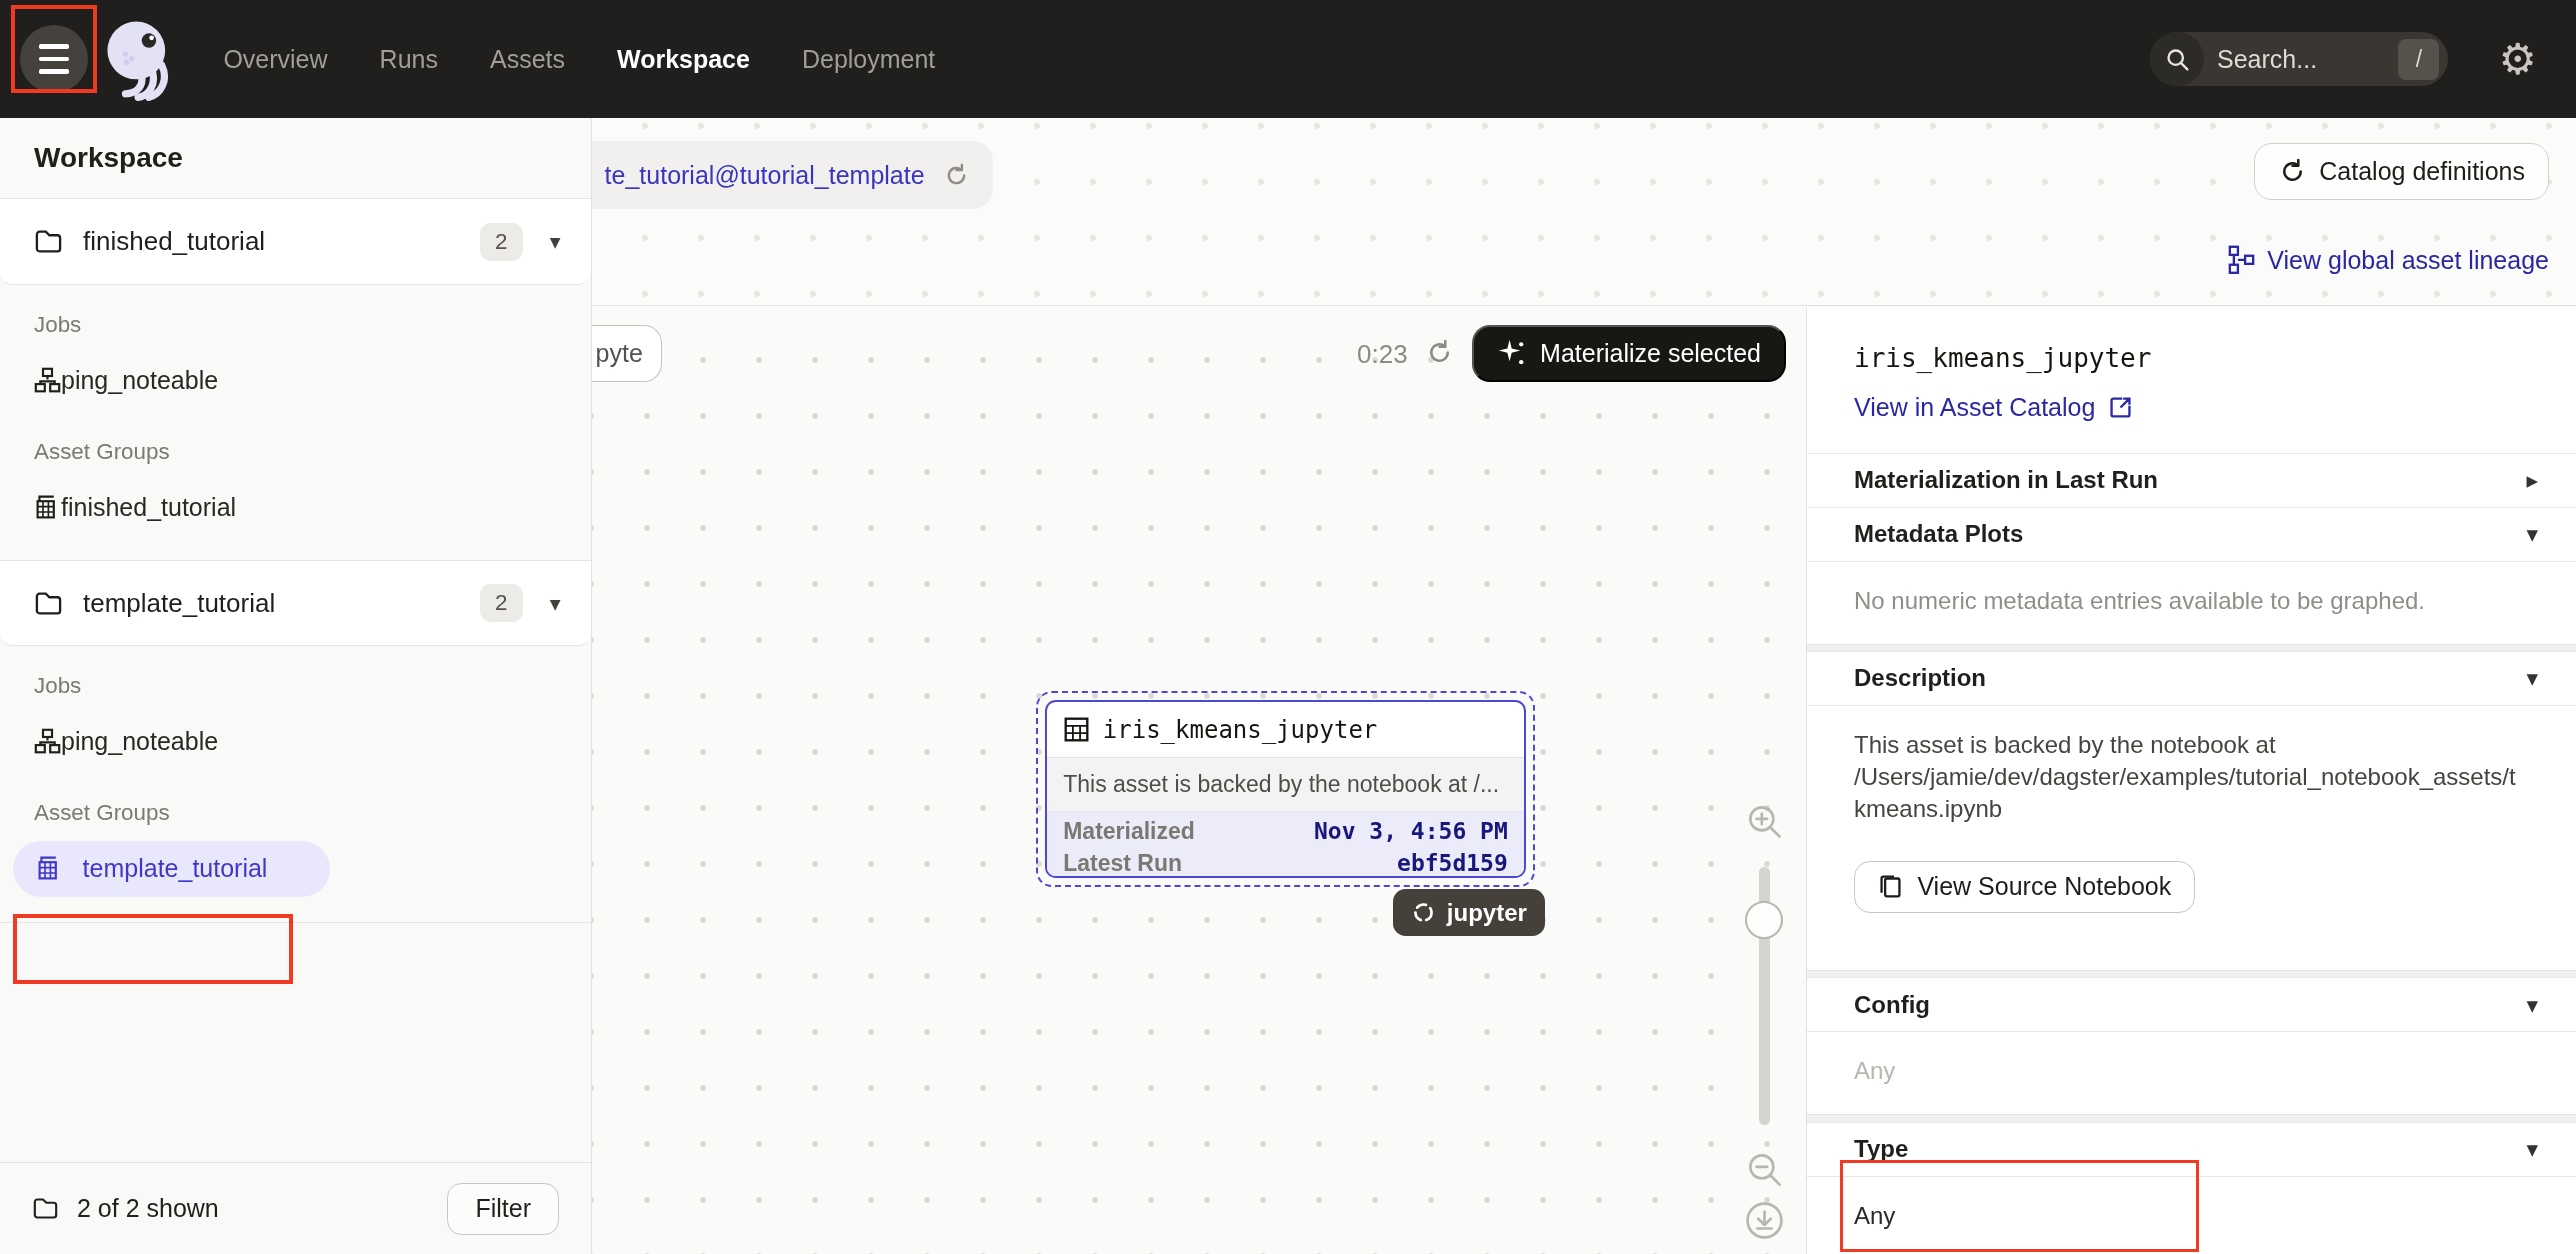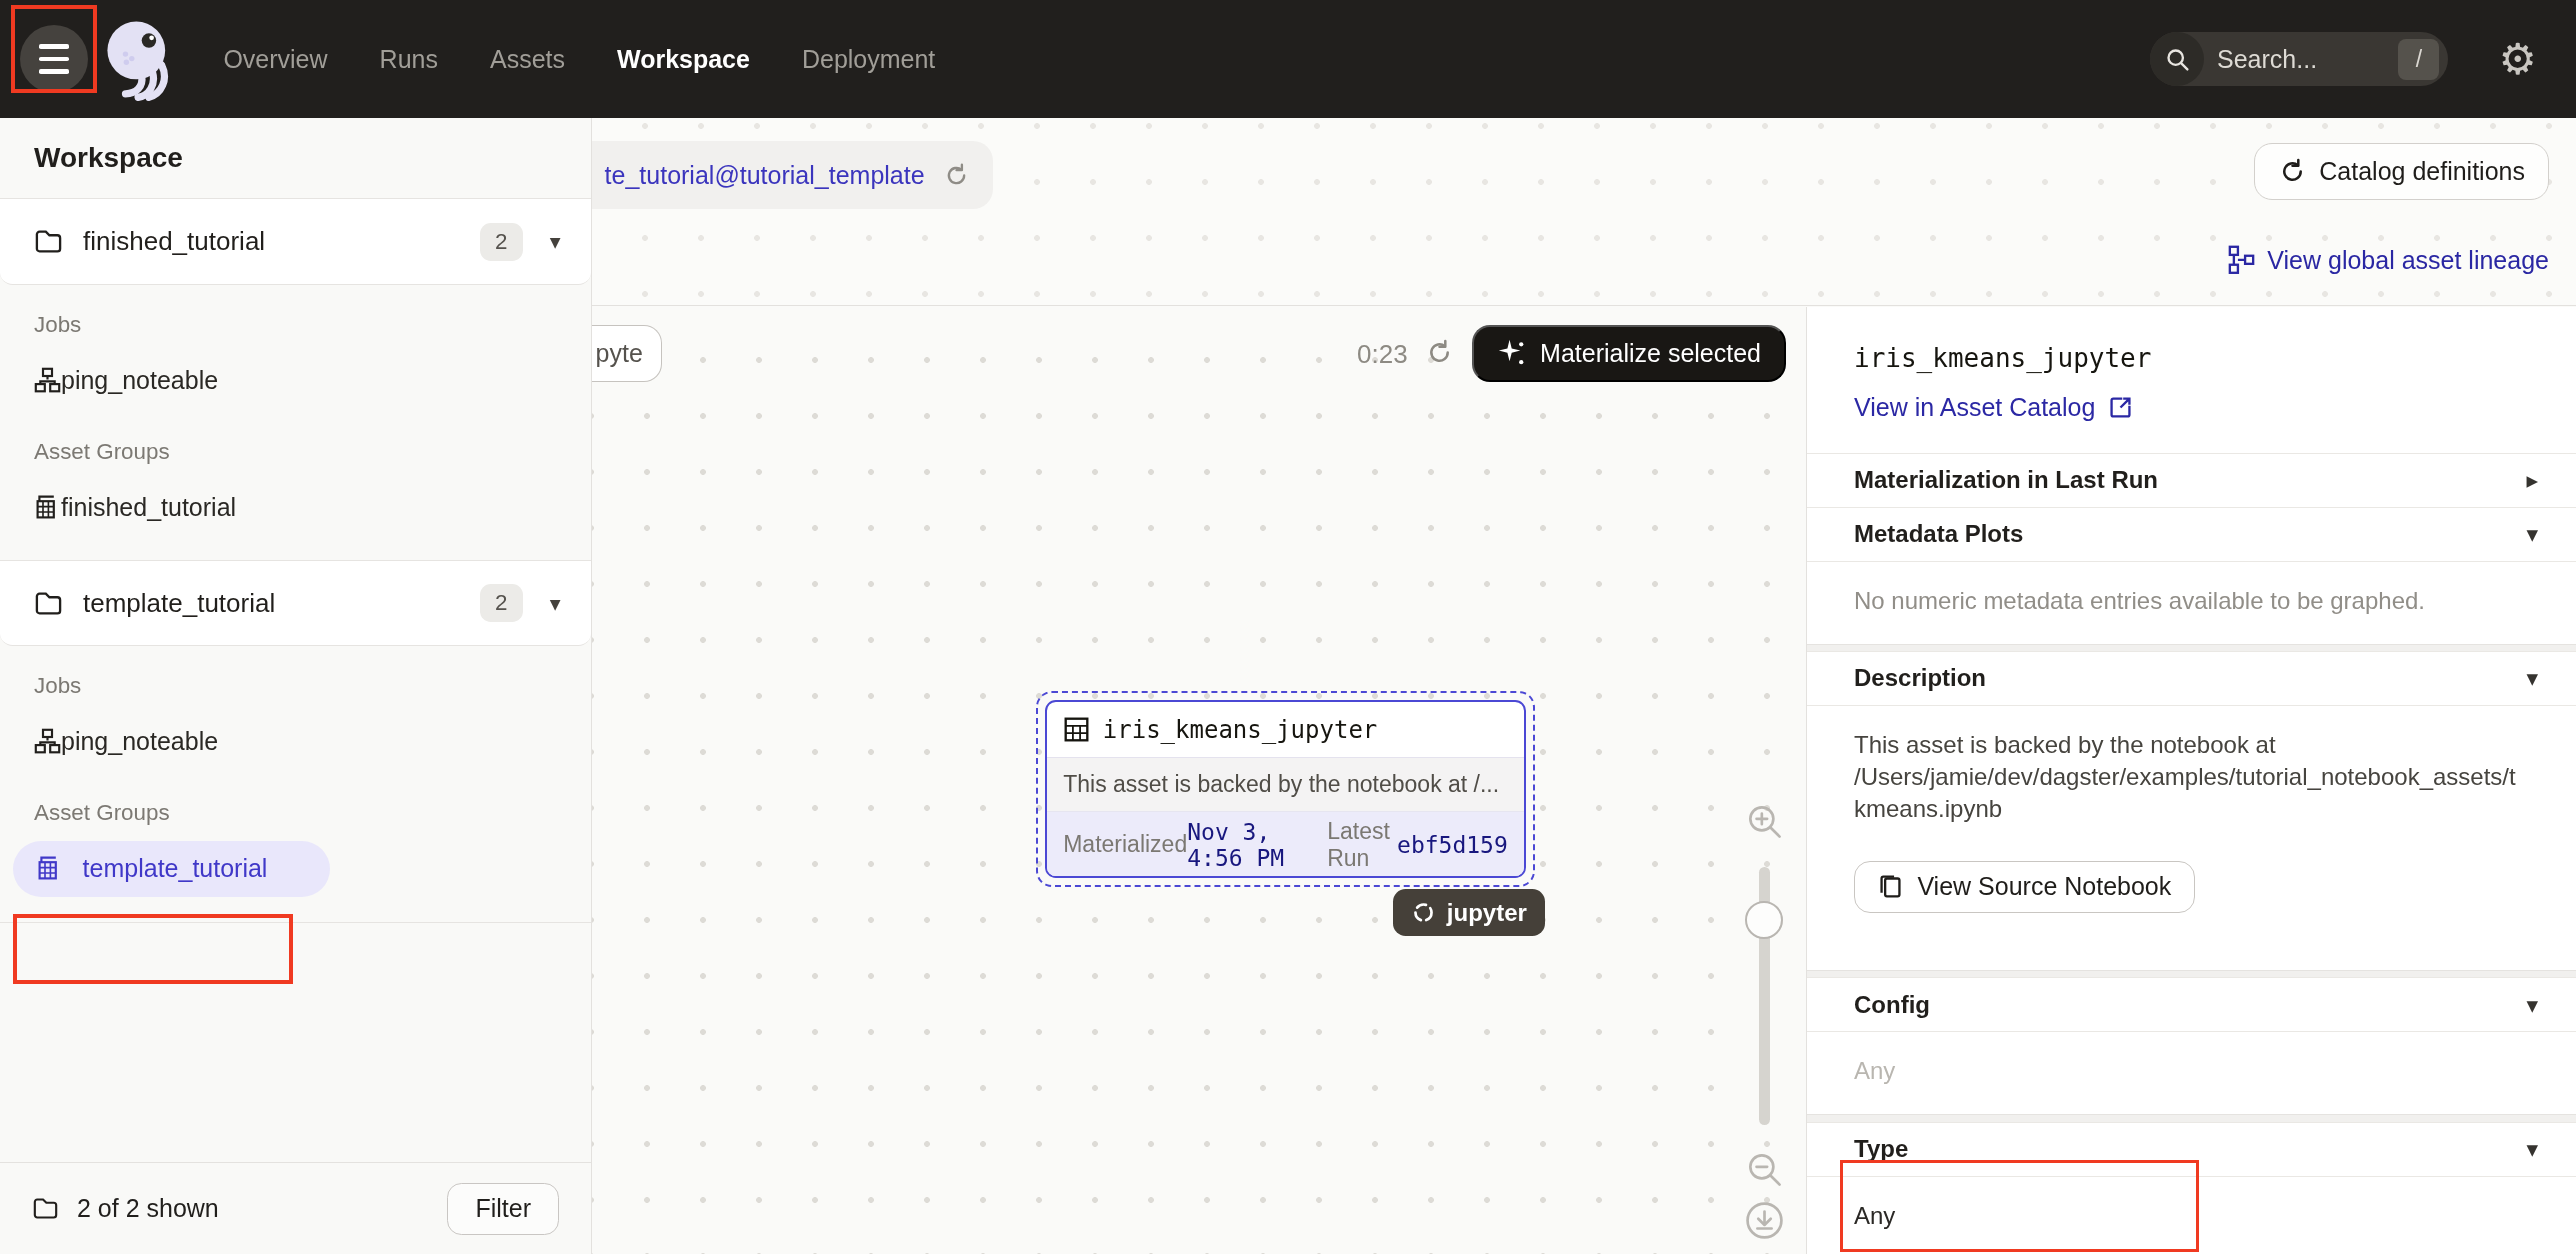--- a/index.html
+++ b/index.html
@@ -59,21 +59,21 @@
   .query-input { border:none; outline:none; width:63px; font-size:25px; color:#55524d; background:transparent; font-family:"Liberation Sans",sans-serif; }
   .timer { position:absolute; left:765px; top:32px; font-size:26px; color:#8d8a83; }
   .canvas-refresh { position:absolute; left:833px; top:30.5px; cursor:pointer; }
   .materialize-btn { position:absolute; right:20px; top:18px; height:57px; background:#191714; border-radius:18px; display:flex; align-items:center; gap:12.6px; padding:0 23px; color:#ffffff; font-size:25px; cursor:pointer; }
 
   .asset-node { position:absolute; left:444px; top:384px; width:499px; height:196px; border:2.7px dashed #4b48d4; border-radius:16px; padding:7.2px; cursor:pointer; }
   .node-card { width:100%; height:100%; background:#ffffff; border:2.7px solid #4b48d4; border-radius:10.8px; overflow:hidden; display:flex; flex-direction:column; }
   .node-header { height:56px; display:flex; align-items:center; gap:12.6px; padding:0 16px; border-bottom:0.9px solid #e4e2ee; flex:none; }
   .node-name { font-size:24px; color:#16150f; }
   .node-desc { height:54px; background:#f4f3f3; display:flex; align-items:center; padding:0 16px; font-size:23px; color:#504d47; border-bottom:0.9px solid #e6e5f0; white-space:nowrap; overflow:hidden; flex:none; }
-  .node-stats { flex:1; background:#ecebfa; padding:5.4px 16px; display:flex; flex-direction:row; justify-content:center; gap:5.4px; }
+  .node-stats { flex:1; background:#ecebfa; padding:5.4px 16px; display:flex; flex-direction:column; justify-content:center; gap:5.4px;font-weight:bold; }
   .stat-row { display:flex; justify-content:space-between; align-items:center; }
   .stat-label { font-size:23px; color:#7b7872; }
   .stat-value { font-size:23px; color:#18177e; }
   .node-tag { position:absolute; left:801px; top:582px; height:47px; background:#454039; border-radius:12.6px; display:flex; align-items:center; gap:10.8px; padding:0 18px; color:#ffffff; font-size:24px; font-weight:700; cursor:pointer; }
 
   .zoom-controls { position:absolute; left:1152px; top:490px; width:41px; display:flex; flex-direction:column; align-items:center; }
   .zoom-track { width:10.8px; height:258px; background:#d6d4cf; border-radius:5.4px; margin:20px 0; position:relative; }
   .zoom-thumb { position:absolute; left:50%; transform:translateX(-50%); top:34px; width:38px; height:38px; border-radius:50%; background:#fdfdfc; border:2.7px solid #b9b6b1; cursor:grab; }
   .zoom-icon { cursor:pointer; margin:5.4px 0; }
 

